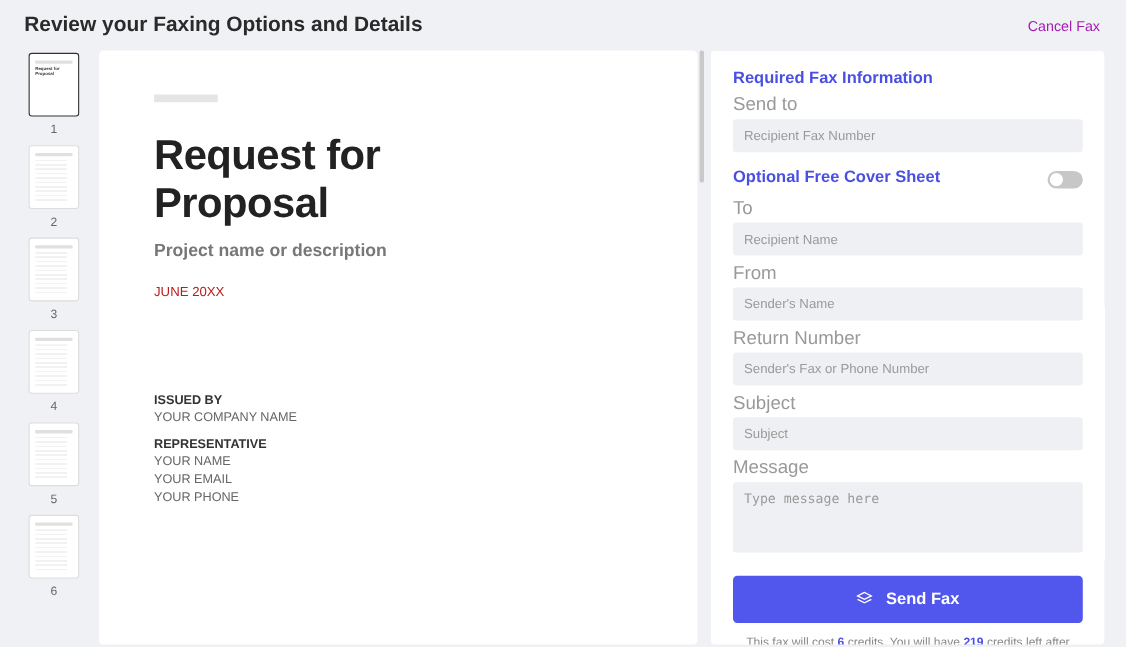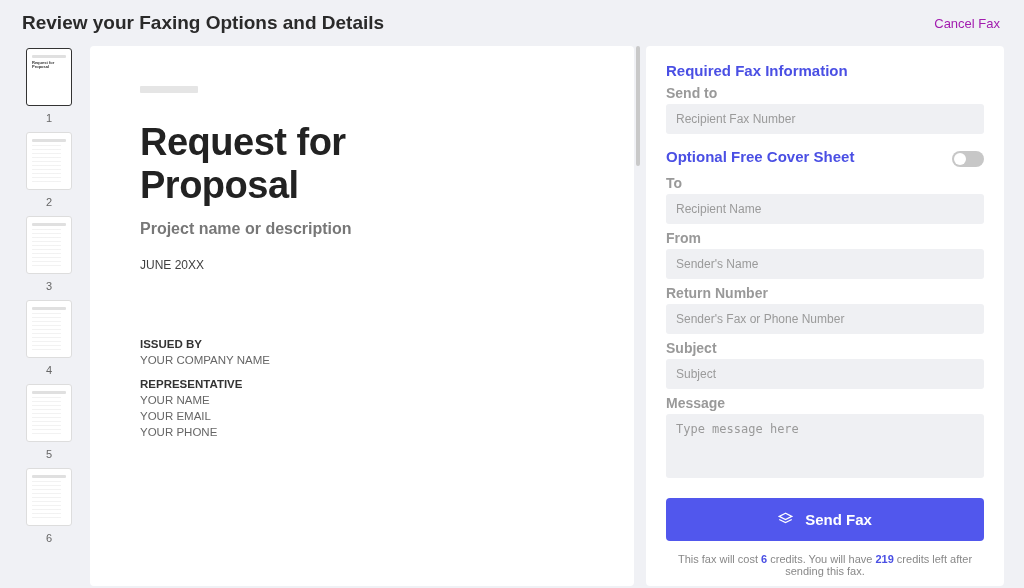--- a/index.html
+++ b/index.html
@@ -114,25 +114,25 @@
       color: #222;
     }
     .doc-sub {
       font-size: 16px;
       font-weight: 600;
       color: #777;
       margin-top: 14px;
     }
     .doc-date {
       font-size: 12px;
-      color: #404040;
+      color: #b91c1c;
       margin-top: 20px;
     }
     .doc-footer {
-      margin-top: 66px;
+      margin-top: 86px;
       font-size: 11.5px;
       color: #333;
     }
     .doc-footer b { font-weight: 700; }
     .doc-footer .line { margin-top: 4px; color:#666; }
     .scroll-hint {
       position: absolute;
       right: -6px;
       top: 0;
       width: 4px;
@@ -153,25 +153,24 @@
       color: #4a4fe4;
       margin-bottom: 4px;
     }
     .section-row {
       display: flex;
       justify-content: space-between;
       align-items: center;
       margin-top: 14px;
     }
     .field-label {
-      font-size: 14px;
+      font-size: 17px;
       color: #999;
       margin-top: 6px;
       margin-bottom: 3px;
-      font-weight: bold;
     }
     .input {
       width: 100%;
       background: #eff0f3;
       border: none;
       border-radius: 3px;
       padding: 8px 10px;
       font-size: 12px;
       color: #333;
       outline: none;

